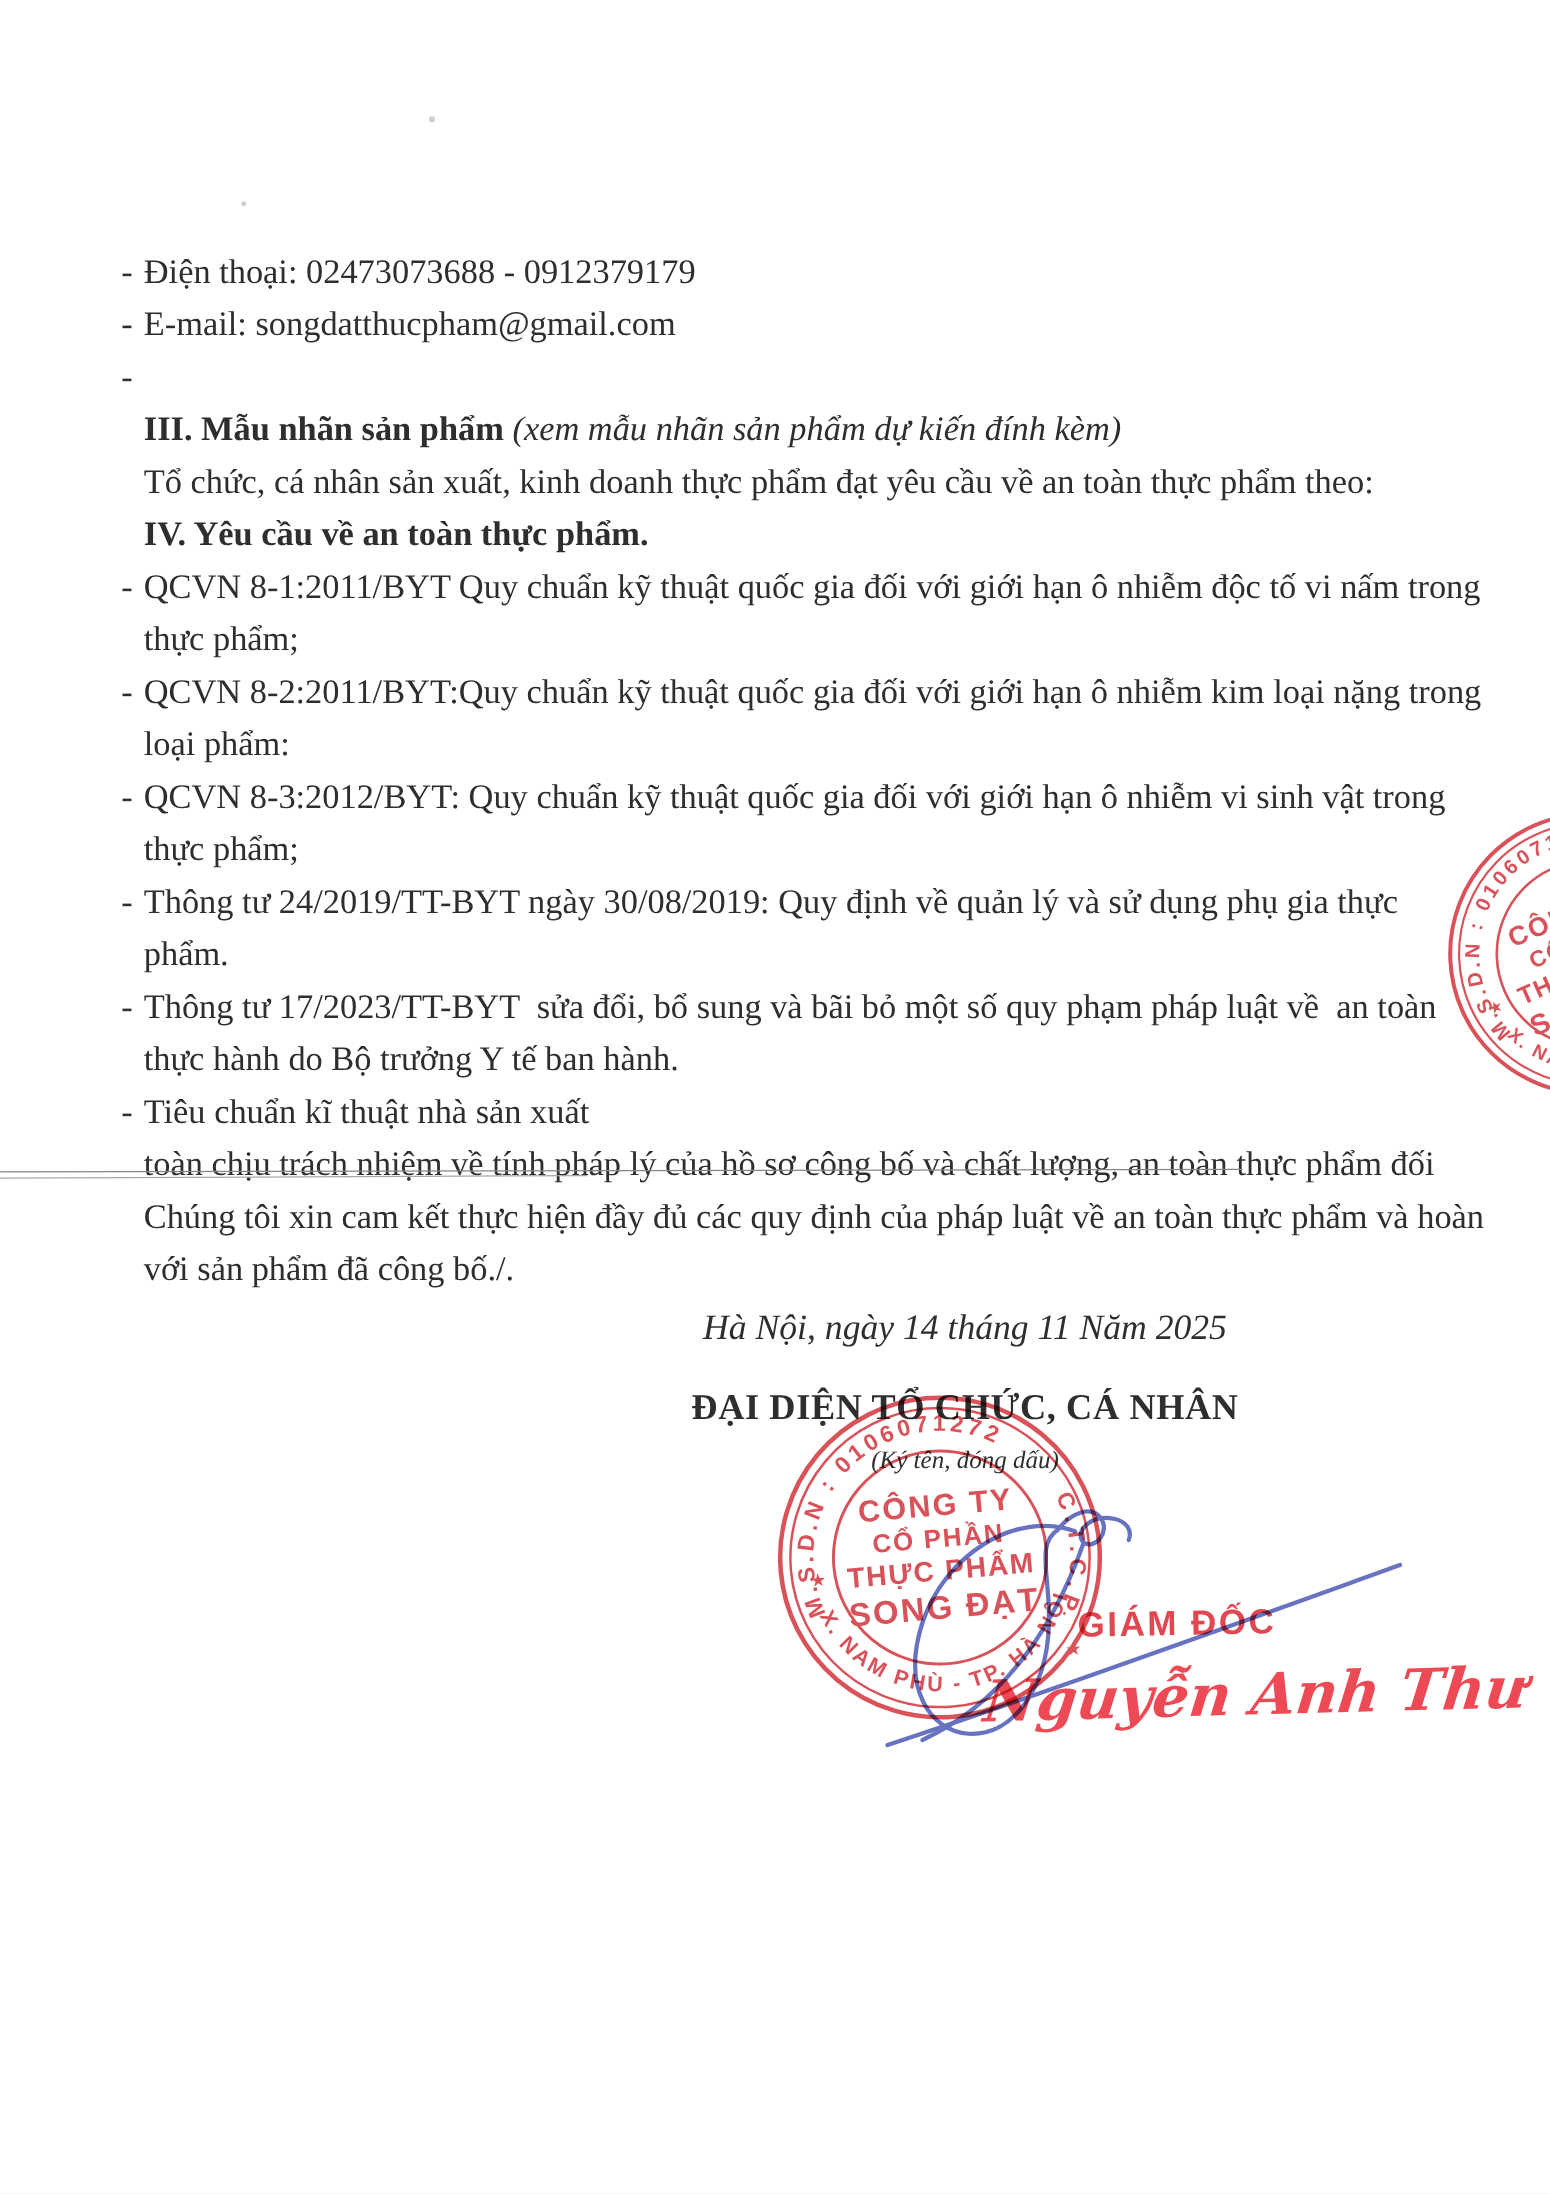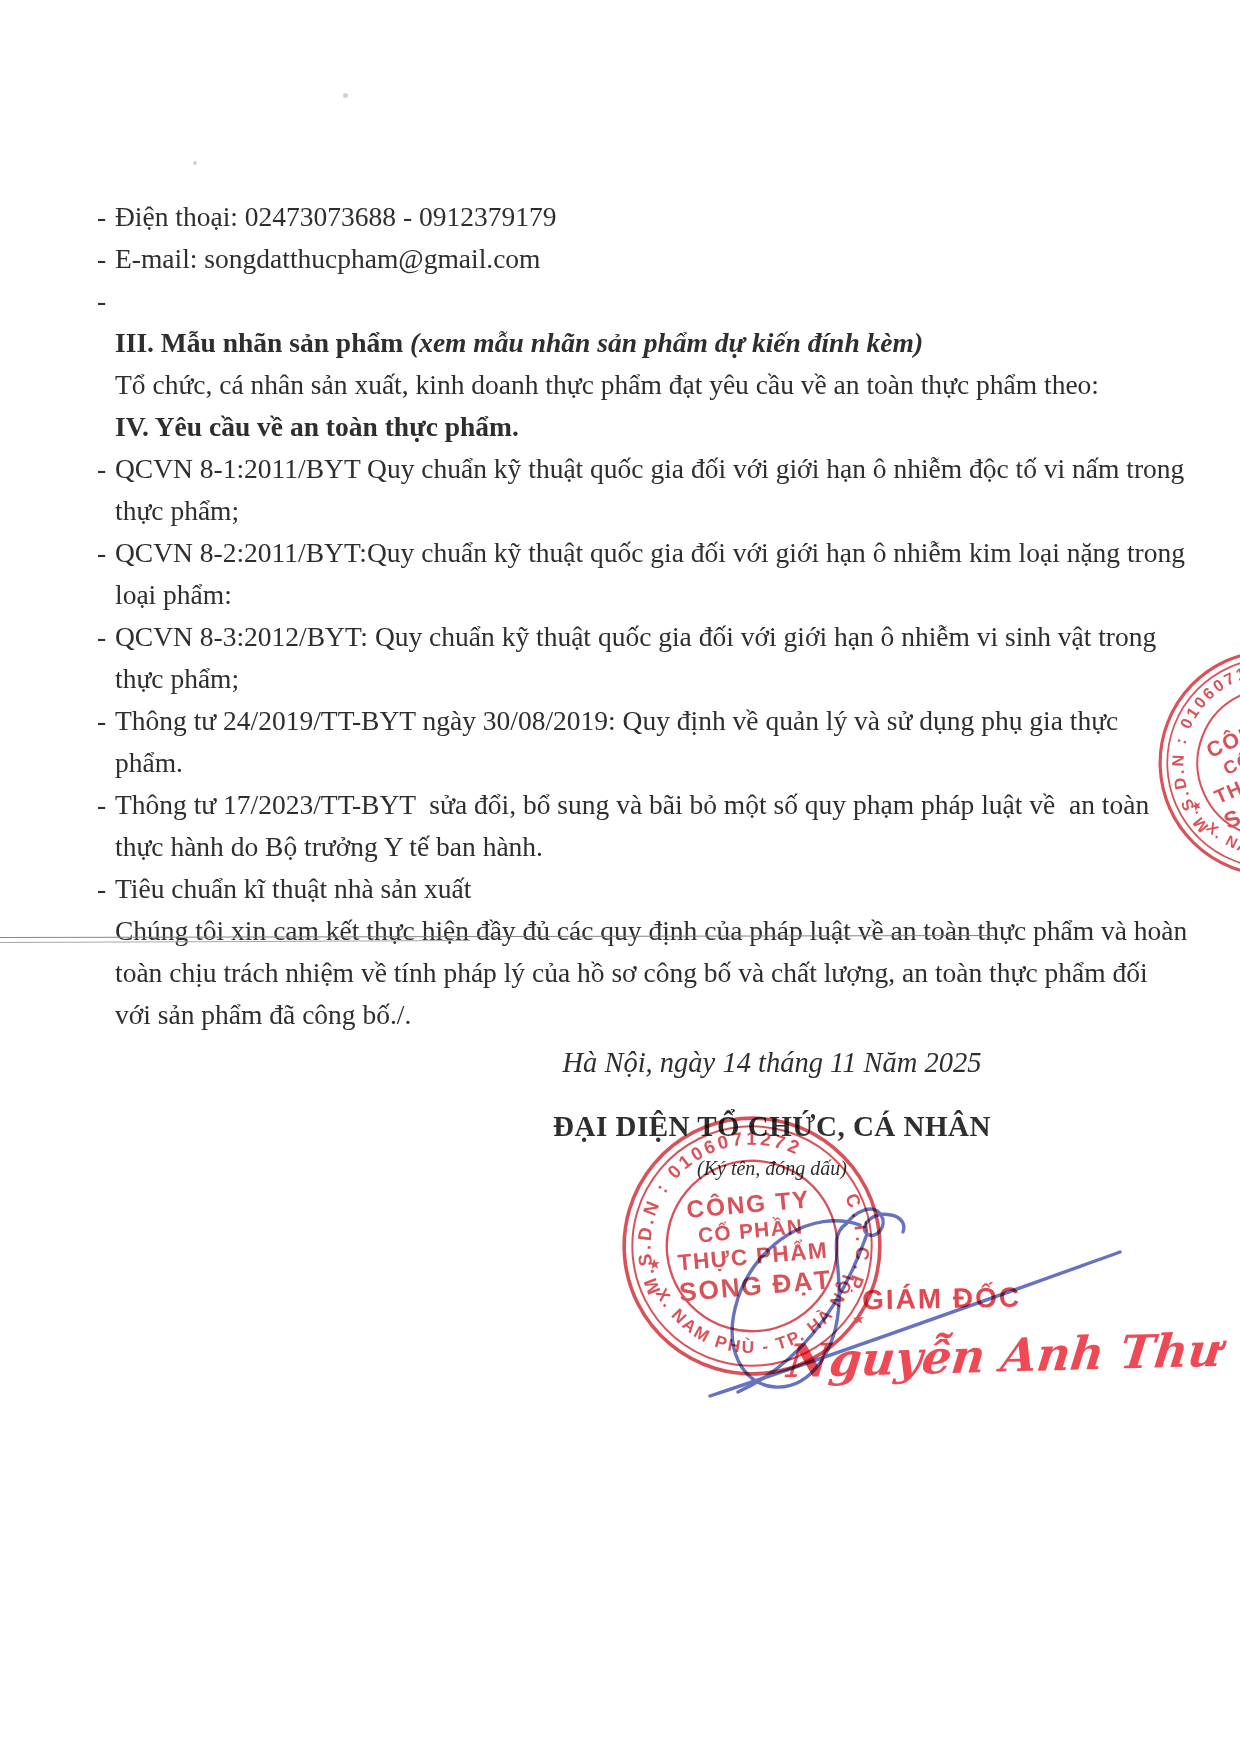--- a/index.html
+++ b/index.html
@@ -11,21 +11,21 @@
   }
   
   .doc{
     position:absolute; left:0; top:196px; width:1040px;
     font-size:27.5px; line-height:42px;
   }
   .ln{position:relative; height:42px; white-space:pre;}
   .ln .dash{position:absolute; left:97px; top:0;}
   .ln .txt{display:inline-block; margin-left:115px;}
   .ln .hd{font-weight:bold;text-align:right;}
-  .ln .it{font-style:italic;font-weight:bold;}
+  .ln .it{font-style:italic;}
   
   .strike1{position:absolute; left:0; top:936px; width:994px; border-top:1.7px solid #83868a; transform:rotate(-0.12deg);}
   .strike2{position:absolute; left:0; top:941px; width:470px; border-top:1.3px solid #a4a7aa; transform:rotate(-0.25deg);}
   
   .sigblock{position:absolute; left:542px; top:1042px; width:460px; text-align:center;}
   .sig-date{font-style:italic; font-size:28.5px; line-height:42px;}
   .sig-rep{font-weight:bold; font-size:29px; line-height:42px; letter-spacing:.5px;margin-top:21px;}
   .sig-note{font-style:italic; font-size:20px; line-height:42px;}
   
   .stamp{position:absolute; mix-blend-mode:multiply; opacity:.93;}
@@ -76,22 +76,22 @@
     <div class="ln"><span class="dash">-</span><span class="txt">QCVN 8-2:2011/BYT:Quy chuẩn kỹ thuật quốc gia đối với giới hạn ô nhiễm kim loại nặng trong</span></div>
     <div class="ln"><span class="txt">loại phẩm:</span></div>
     <div class="ln"><span class="dash">-</span><span class="txt">QCVN 8-3:2012/BYT: Quy chuẩn kỹ thuật quốc gia đối với giới hạn ô nhiễm vi sinh vật trong</span></div>
     <div class="ln"><span class="txt">thực phẩm;</span></div>
     <div class="ln"><span class="dash">-</span><span class="txt">Thông tư 24/2019/TT-BYT ngày 30/08/2019: Quy định về quản lý và sử dụng phụ gia thực</span></div>
     <div class="ln"><span class="txt">phẩm.</span></div>
     <div class="ln"><span class="dash">-</span><span class="txt">Thông tư 17/2023/TT-BYT  sửa đổi, bổ sung và bãi bỏ một số quy phạm pháp luật về  an toàn</span></div>
     <div class="ln"><span class="txt">thực hành do Bộ trưởng Y tế ban hành.</span></div>
     <div class="ln"><span class="dash">-</span><span class="txt">Tiêu chuẩn kĩ thuật nhà sản xuất</span></div>
 
+    <div class="ln"><span class="txt">toàn chịu trách nhiệm về tính pháp lý của hồ sơ công bố và chất lượng, an toàn thực phẩm đối</span></div>
     <div class="ln"><span class="txt">Chúng tôi xin cam kết thực hiện đầy đủ các quy định của pháp luật về an toàn thực phẩm và hoàn</span></div>
-    <div class="ln"><span class="txt">toàn chịu trách nhiệm về tính pháp lý của hồ sơ công bố và chất lượng, an toàn thực phẩm đối</span></div>
     <div class="ln"><span class="txt">với sản phẩm đã công bố./.</span></div>
   </div>
 
   <div class="strike1"></div>
   <div class="strike2"></div>
 
   <div class="sigblock">
     <div class="sig-date">Hà Nội, ngày 14 tháng 11 Năm 2025</div>
     <div class="sig-rep">ĐẠI DIỆN TỔ CHỨC, CÁ NHÂN</div>
     <div class="sig-note">(Ký tên, đóng dấu)</div>

